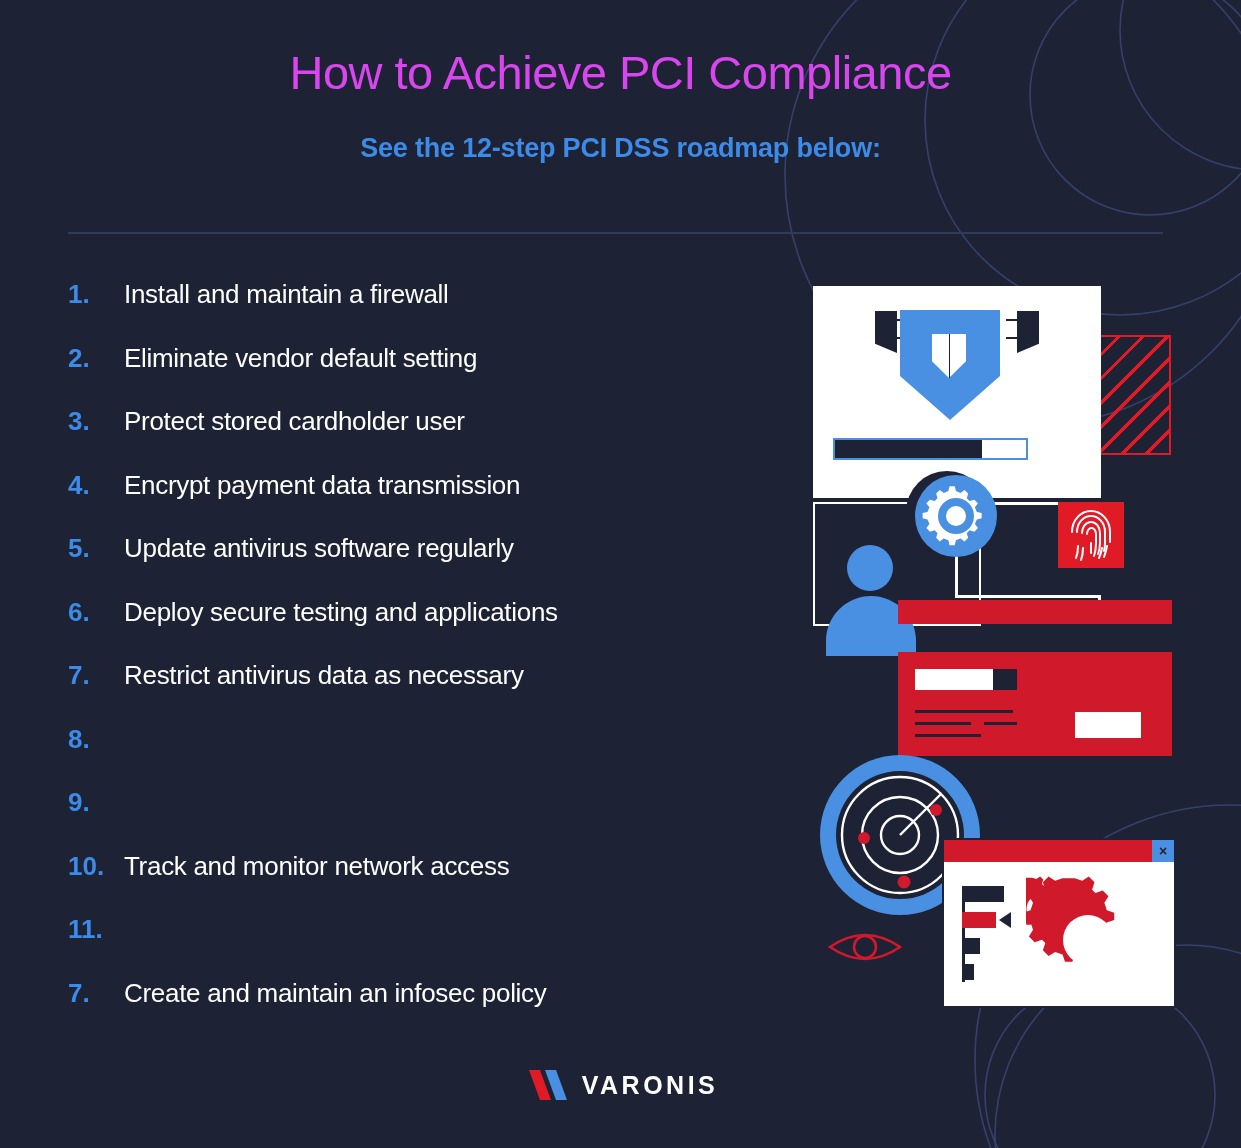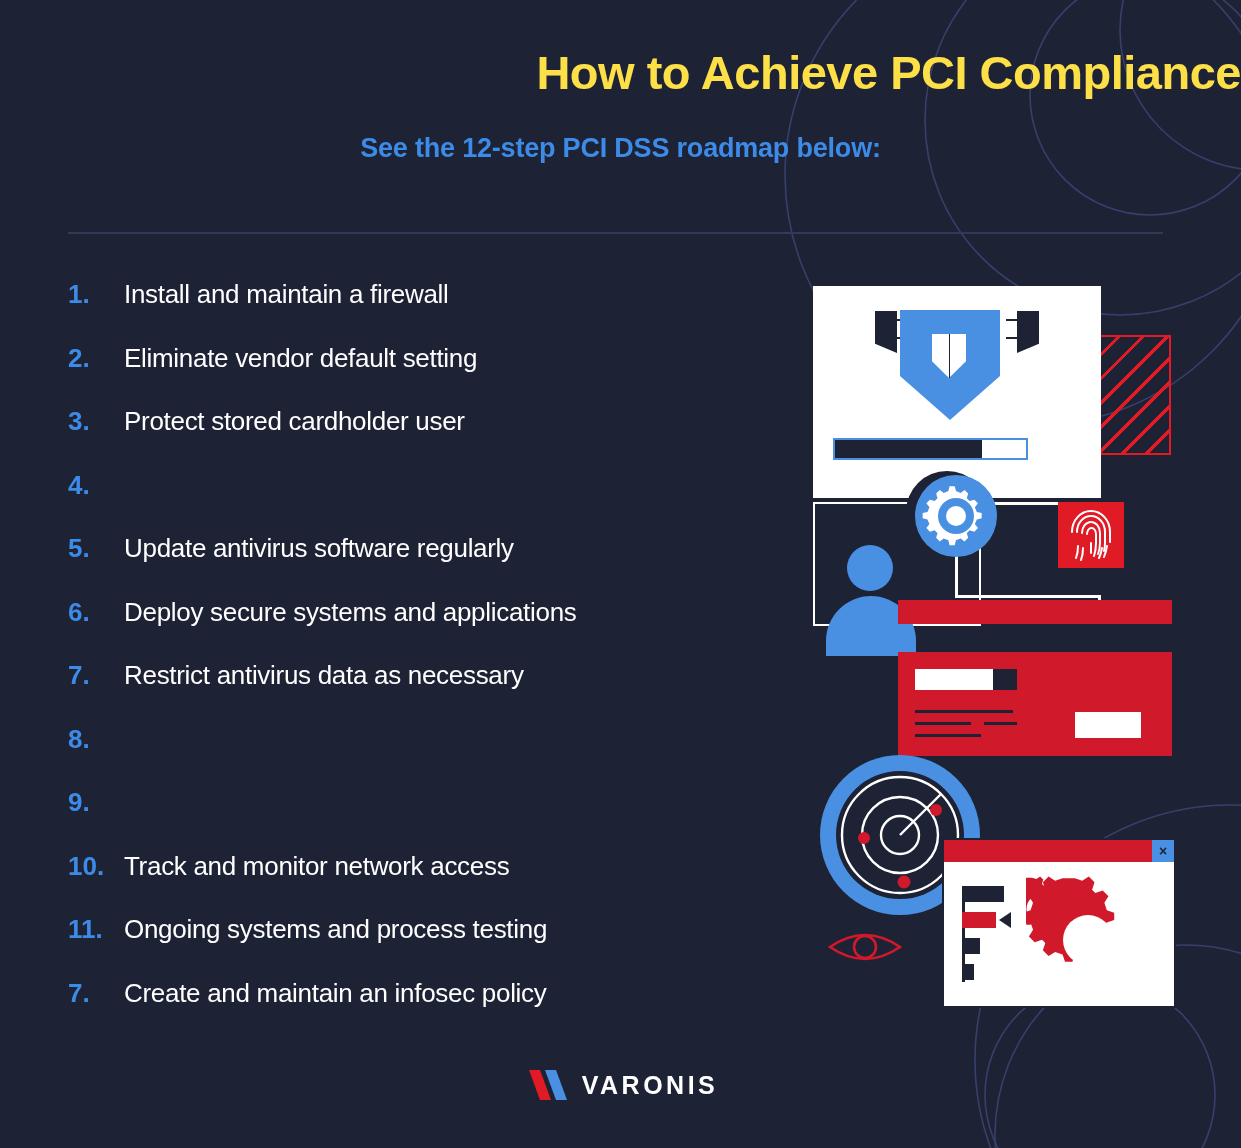--- a/index.html
+++ b/index.html
@@ -8,22 +8,22 @@
     width:1241px; height:1148px;
     font-family:"Liberation Sans", sans-serif;
     position:relative; overflow:hidden;
     background:#1e2235;
   }
   .bg-decor { position:absolute; inset:0; pointer-events:none; z-index:0; }
 
   
   .header { position:absolute; top:0; left:0; width:1241px; z-index:3; text-align:center; }
   .title {
-    font-size:47px; font-weight:bold; color:#fde047;
-    letter-spacing:-0.5px; margin-top:48px; line-height:1.05;text-align:right;
+    font-size:47px; font-weight:normal; color:#d946ef;
+    letter-spacing:-0.5px; margin-top:48px; line-height:1.05;
   }
   .subtitle {
     font-size:27px; font-weight:bold; color:#3d8be8;
     margin-top:36px; letter-spacing:-0.2px;text-align:center;
   }
   .divider {
     position:absolute; top:232px; left:68px; width:1095px; height:2px;
     background:#333a58; z-index:3;
   }
 
@@ -206,46 +206,46 @@
   <div class="list-item">
     <span class="li-num">2.</span>
     <span class="li-text">Eliminate vendor default setting</span>
   </div>
   <div class="list-item">
     <span class="li-num">3.</span>
     <span class="li-text">Protect stored cardholder user</span>
   </div>
   <div class="list-item">
     <span class="li-num">4.</span>
+    <span class="li-text">Encrypt payment data transmission</span>
   </div>
   <div class="list-item">
     <span class="li-num">5.</span>
     <span class="li-text">Update antivirus software regularly</span>
   </div>
   <div class="list-item">
     <span class="li-num">6.</span>
-    <span class="li-text">Deploy secure systems and applications</span>
+    <span class="li-text">Deploy secure testing and applications</span>
   </div>
   <div class="list-item">
     <span class="li-num">7.</span>
     <span class="li-text">Restrict antivirus data as necessary</span>
   </div>
   <div class="list-item">
     <span class="li-num">8.</span>
   </div>
   <div class="list-item">
     <span class="li-num">9.</span>
   </div>
   <div class="list-item">
     <span class="li-num">10.</span>
     <span class="li-text">Track and monitor network access</span>
   </div>
   <div class="list-item">
     <span class="li-num">11.</span>
-    <span class="li-text">Ongoing systems and process testing</span>
   </div>
   <div class="list-item">
     <span class="li-num">7.</span>
     <span class="li-text">Create and maintain an infosec policy</span>
   </div>
 </div>
 
 <div class="illus">
 
   <div class="hatch"></div>

